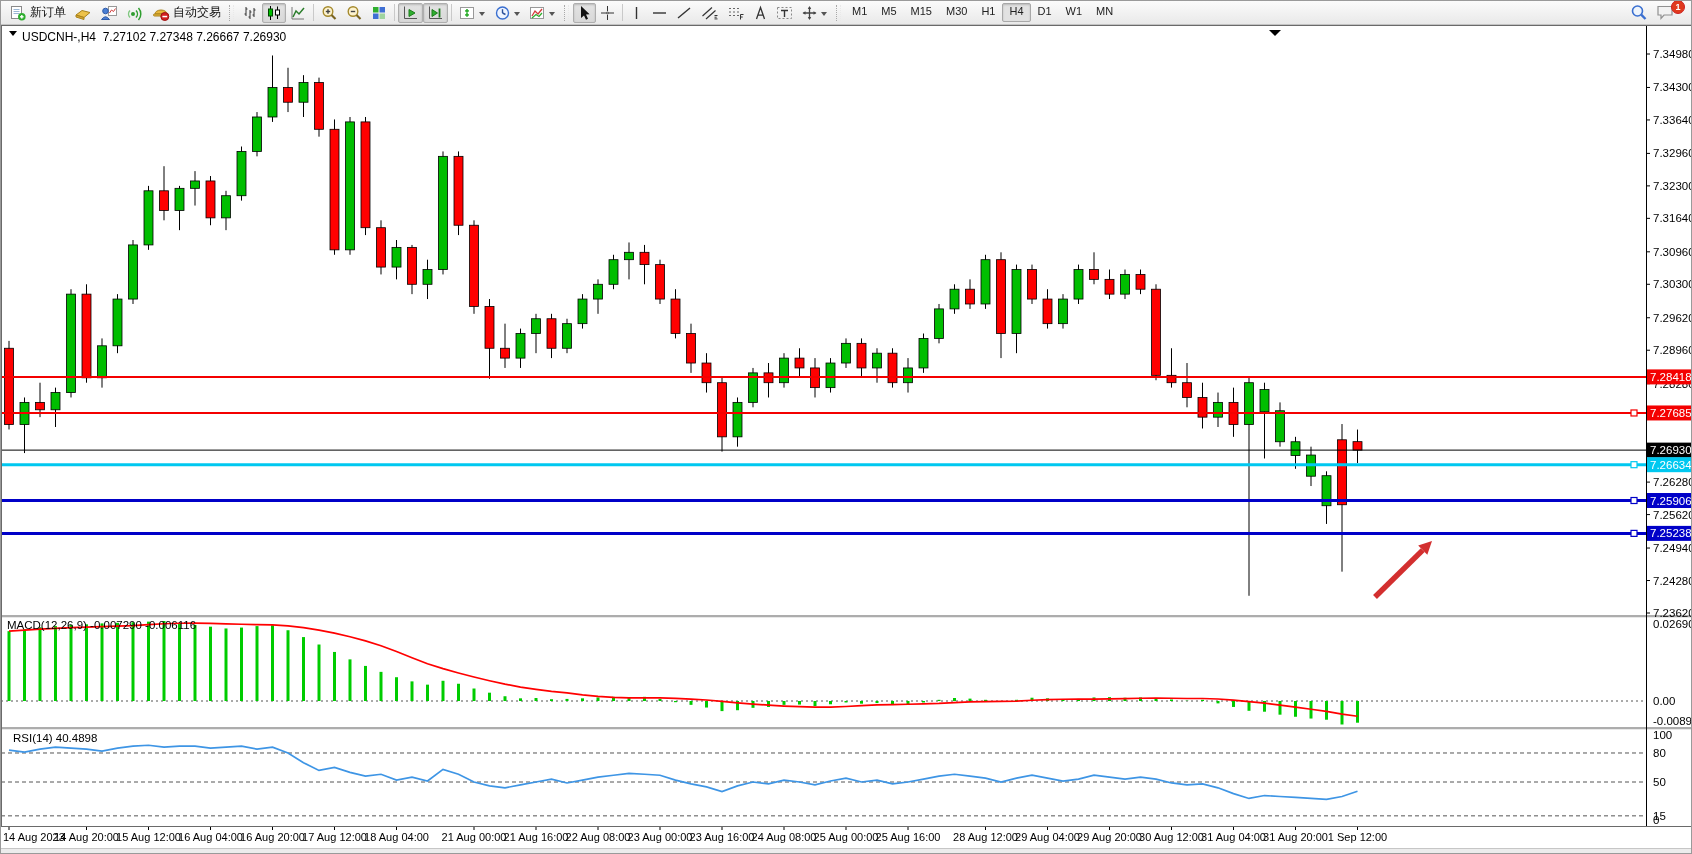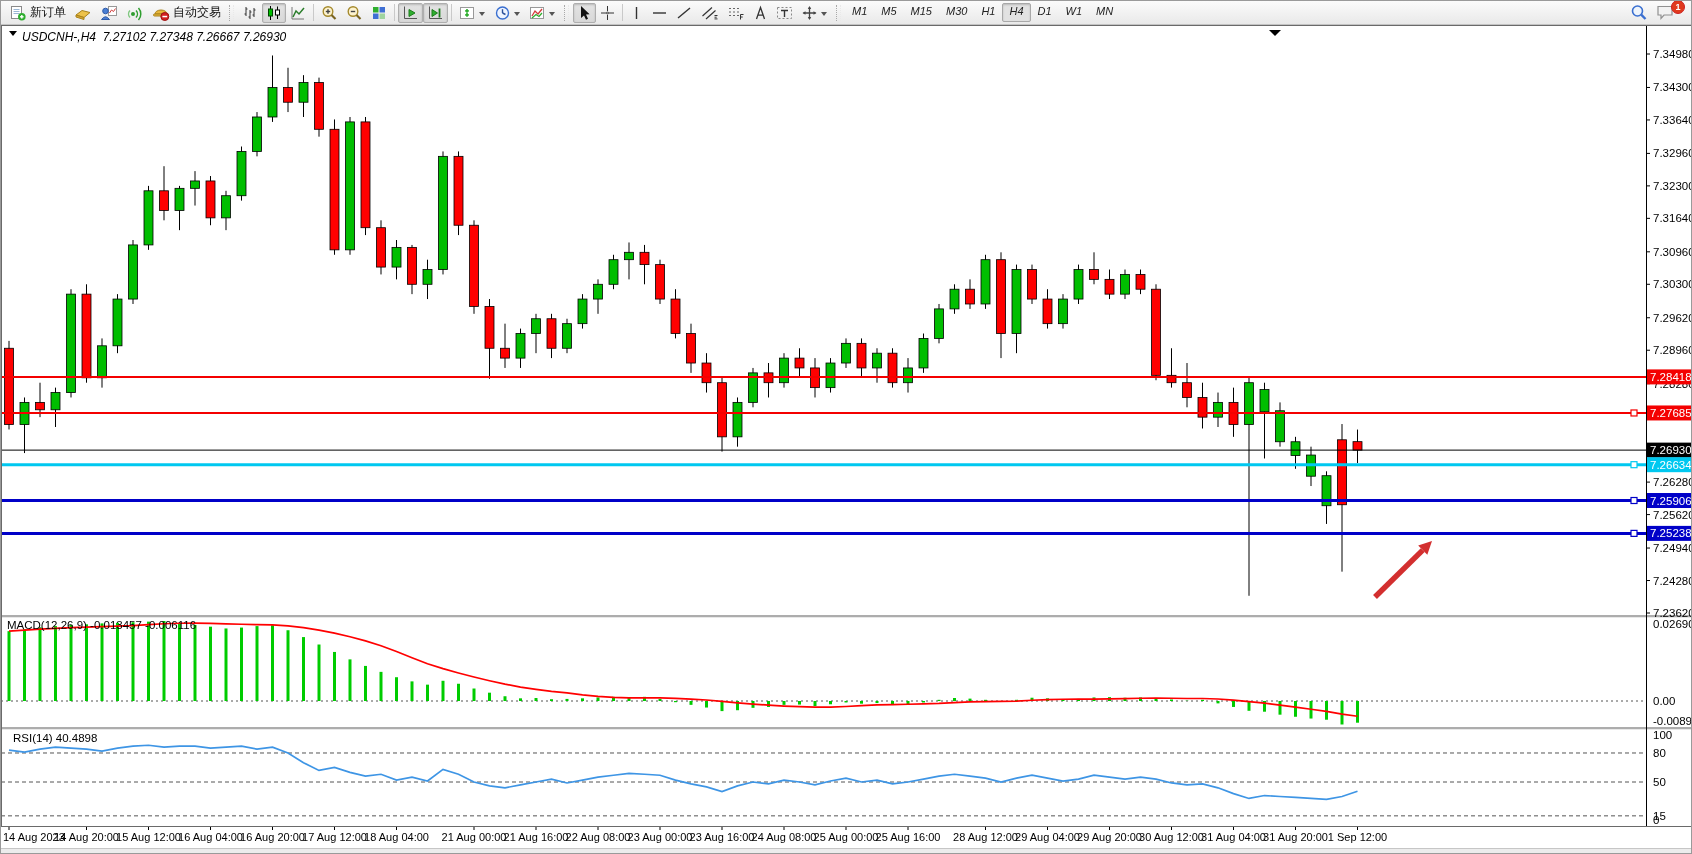--- a/index.html
+++ b/index.html
@@ -234,21 +234,21 @@
           <polygon points="8.5,1 6.8,4 10.2,4" fill="#444"></polygon>
           <polygon points="8.5,15 6.8,12 10.2,12" fill="#444"></polygon>
           <polygon points="1.5,8 4.5,6.3 4.5,9.7" fill="#444"></polygon>
           <polygon points="15.5,8 12.5,6.3 12.5,9.7" fill="#444"></polygon>
         </svg>
       <span class="caret"></span>
     </div>
 
     <span class="grip"></span>
 
-    <div id="tf-group" style="display:flex;align-items:center;font-style:italic;">
+    <div id="tf-group" style="display:flex;align-items:center;">
         <div class="tfbtn">M1</div>
         <div class="tfbtn">M5</div>
         <div class="tfbtn">M15</div>
         <div class="tfbtn">M30</div>
         <div class="tfbtn">H1</div>
         <div class="tfbtn active">H4</div>
         <div class="tfbtn">D1</div>
         <div class="tfbtn">W1</div>
         <div class="tfbtn">MN</div>
       </div>
@@ -670,26 +670,26 @@
         <text x="1232.5" y="816" font-size="11" fill="#000" text-anchor="middle">31 Aug 04:00</text>
         <line x1="1294.5" y1="801" x2="1294.5" y2="805" stroke="#000"></line>
         <text x="1294.5" y="816" font-size="11" fill="#000" text-anchor="middle">31 Aug 20:00</text>
         <line x1="1356.5" y1="801" x2="1356.5" y2="805" stroke="#000"></line>
         <text x="1356.5" y="816" font-size="11" fill="#000" text-anchor="middle">1 Sep 12:00</text>
       </g>
       <rect x="0.5" y="0.5" width="1691" height="801" fill="none" stroke="#6a6a6a"></rect>
       <polygon points="1268,5 1280,5 1274,11" fill="#000"></polygon>
     </svg>
 
-  <div class="overlay" style="left:8px;top:29px;font-size:12px;font-style:italic;">
+  <div class="overlay" style="left:8px;top:29px;font-size:12px;">
     <span class="title-tri"></span><span>USDCNH-,H4</span>&nbsp;&nbsp;<span>7.27102</span>&nbsp;<span>7.27348</span>&nbsp;<span>7.26667</span>&nbsp;<span>7.26930</span>
   </div>
 
   <div class="overlay" style="left:6px;top:618px;">
-    <span>MACD(12,26,9)</span>&nbsp;<span>-0.013457</span>&nbsp;<span>-0.006116</span>
+    <span>MACD(12,26,9)</span>&nbsp;<span>-0.007290</span>&nbsp;<span>-0.006116</span>
   </div>
 
   <div class="overlay" style="left:12px;top:731px;">
     <span>RSI(14)</span>&nbsp;<span>40.4898</span>
   </div>
 
   <div class="statusbar"></div>
 </div>
 
 </body></html>

